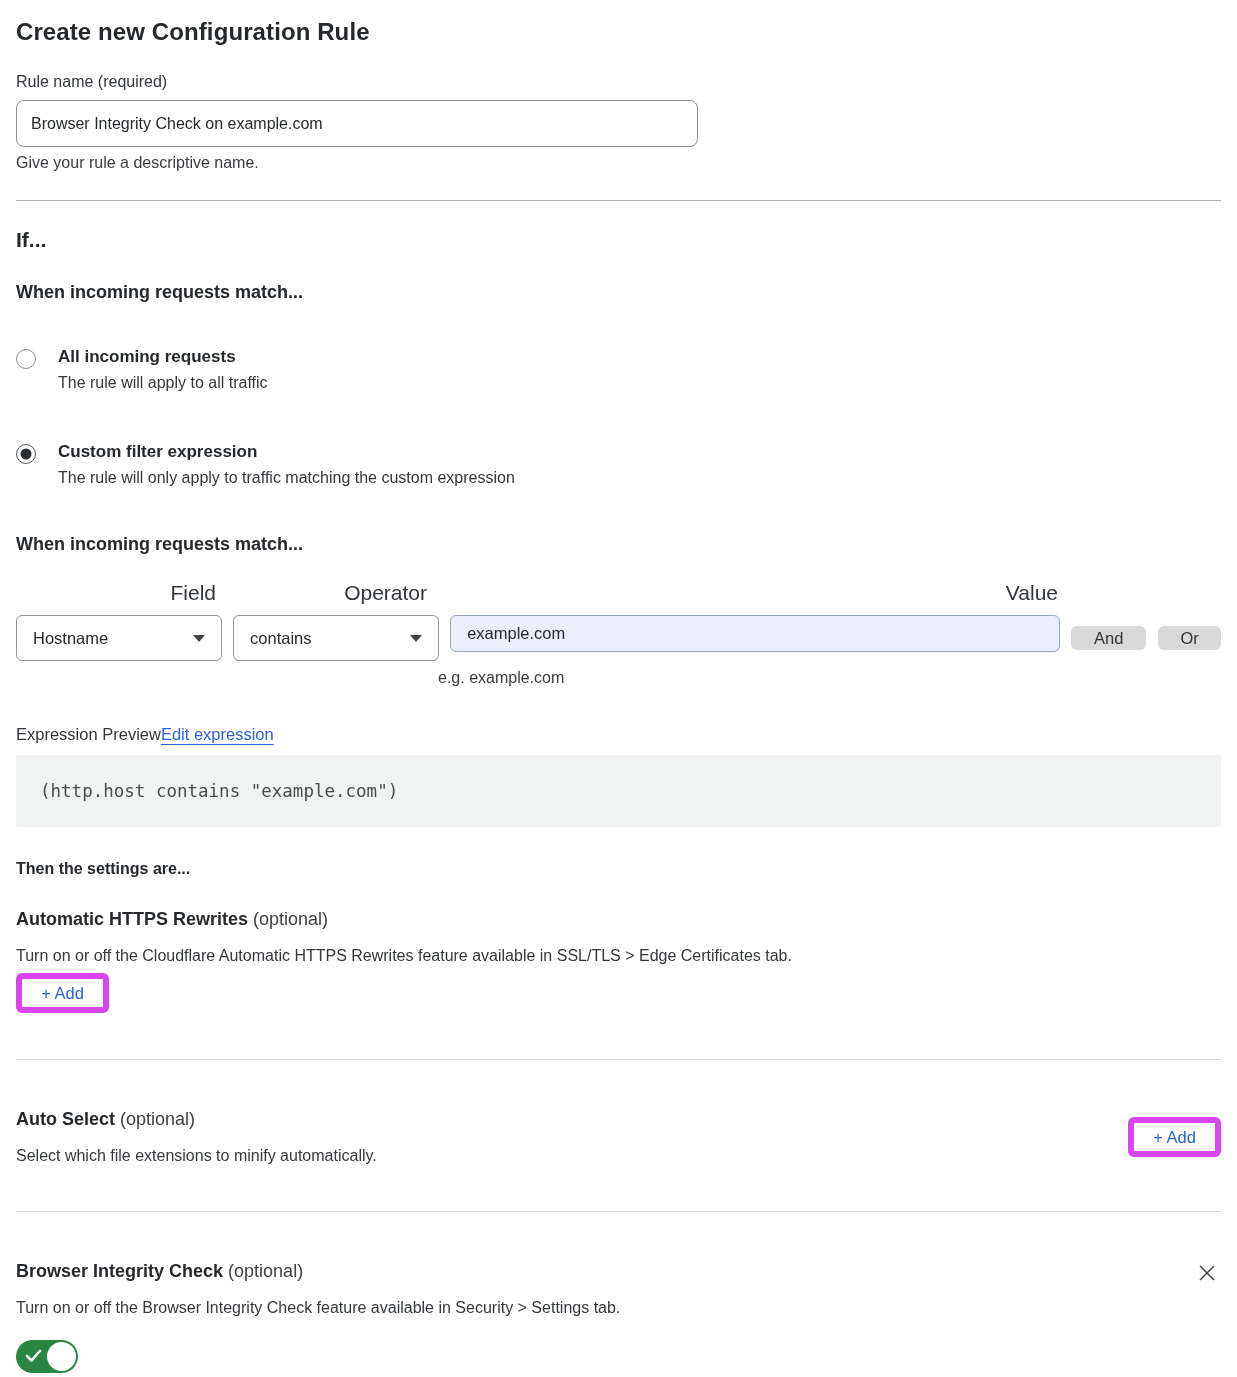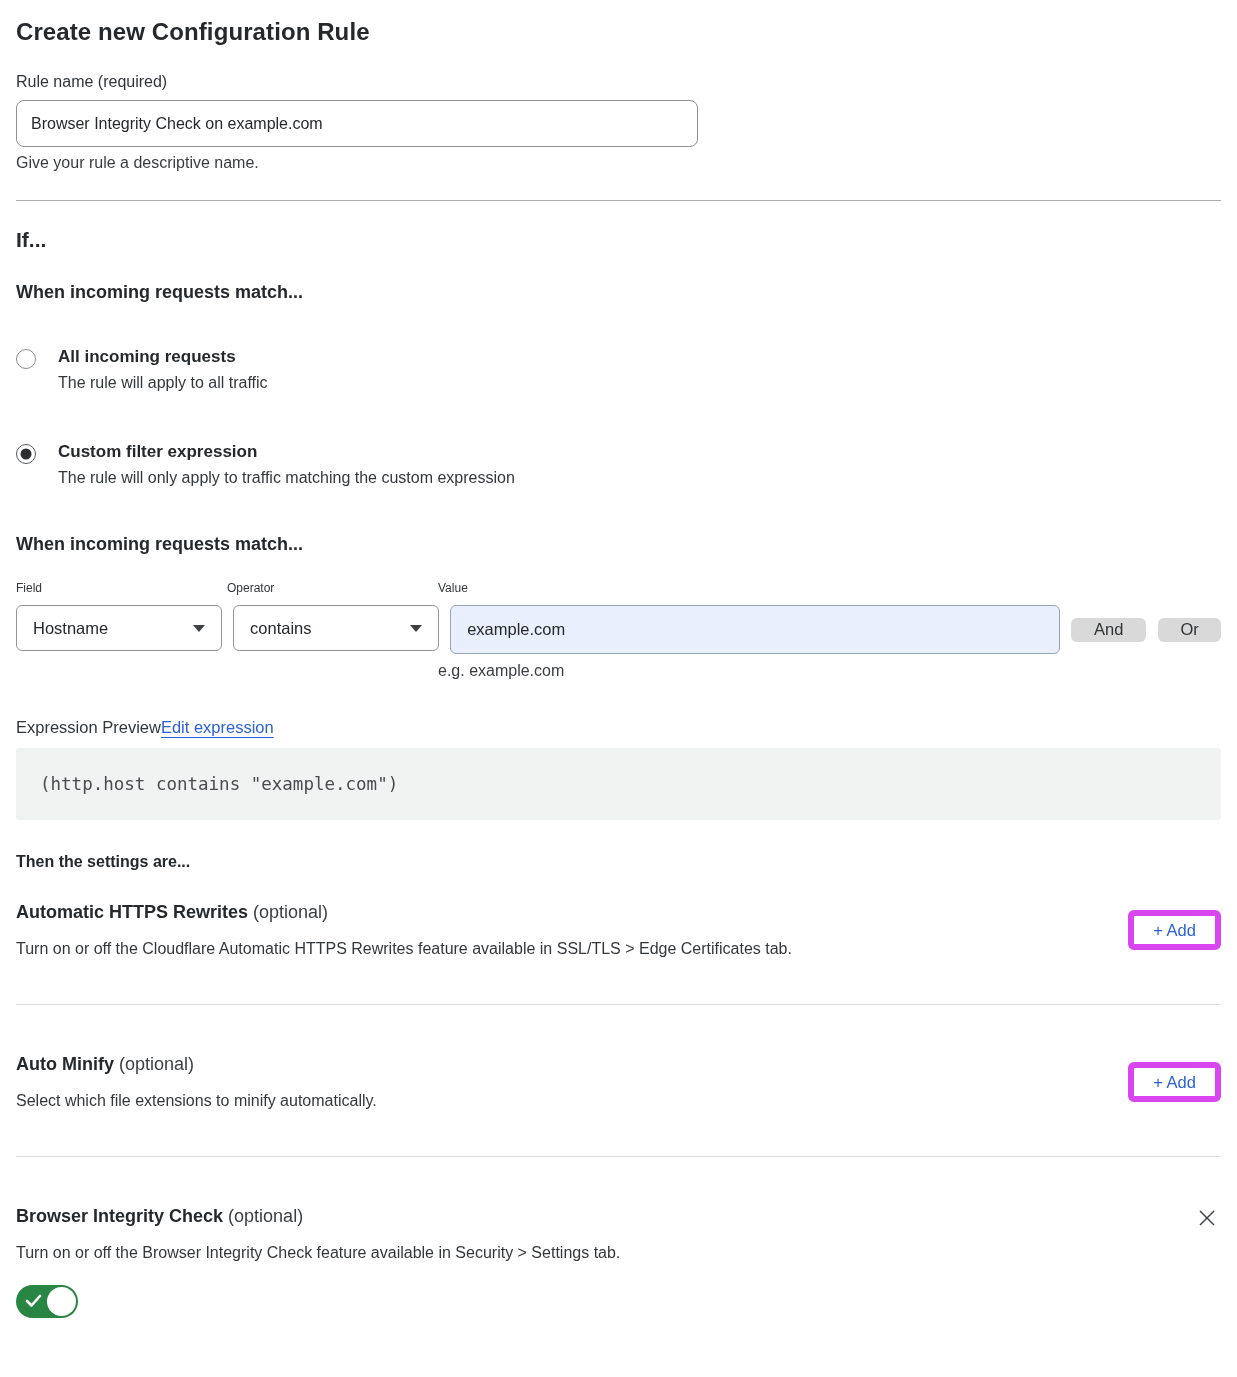--- a/index.html
+++ b/index.html
@@ -42,39 +42,39 @@
   .radio-circle.selected { border-color:#55585b; }
   .radio-circle.selected::after {
     content:""; position:absolute; left:50%; top:50%;
     width:11px; height:11px; border-radius:50%;
     background:#2c2f32; transform:translate(-50%,-50%);
   }
   .radio-texts { margin-left:22px; }
   .radio-label { font-size:17px; font-weight:bold; color:#26292c; }
   .radio-desc { font-size:16px; color:#35383b; margin-top:7px; }
 
-  .builder-labels { display:flex; margin-top:26px; font-size:12px; color:#32363a; }
+  .builder-labels { display:flex; margin-top:26px; font-size:21px; color:#32363a;text-align:right; }
   .builder-labels .col-field { width:200px; margin-right:11px; }
   .builder-labels .col-operator { width:200px; margin-right:11px; }
   .builder-labels .col-value { width:620px; }
 
   .builder-row { display:flex; margin-top:10px; align-items:stretch; }
   .select-box {
     width:209px; height:46px; margin-right:11px;
     border:1px solid #93959a; border-radius:6px; background:#fff;
     display:flex; align-items:center; justify-content:space-between;
     padding:0 16px; font-size:16.5px; color:#26292c; cursor:pointer;
   }
   .caret-down {
     width:0; height:0;
     border-left:6px solid transparent; border-right:6px solid transparent;
     border-top:7px solid #3f4245;
   }
   .value-input {
-    width:620px; height:49px; margin-right:11px;
+    width:620px; height:37px; margin-right:11px;
     border:1px solid #98a3c0; border-radius:6px;
     background:#e9effc; padding:0 16px; font-size:16.5px; color:#26292c;
     font-family:"Liberation Sans", sans-serif; outline:none;
   }
   .gray-btn {
     height:24px; align-self:center;
     background:#d9d9d9; border:none; border-radius:6px;
     font-size:16.5px; color:#303336; cursor:pointer;
     font-family:"Liberation Sans", sans-serif;
   }
@@ -89,21 +89,21 @@
 
   .code-block {
     margin-top:11px; height:72px; background:#f1f2f2; border-radius:3px;
     display:flex; align-items:center; padding:0 24px;
     font-family:"DejaVu Sans Mono", monospace; font-size:17.5px; color:#494c4f;
   }
 
   .then-heading { font-size:16px; font-weight:bold; color:#26292c; margin-top:33px; }
 
   .setting-row { display:flex; justify-content:space-between; align-items:flex-start; }
-  .setting-row.first { margin-top:31px; }
+  .setting-row.first { margin-top:31px;flex-direction:column; }
   .setting-title { font-size:18px; font-weight:bold; color:#26292c; }
   .setting-optional { font-weight:normal; color:#3c3f42; }
   .setting-desc { font-size:16px; color:#35383b; margin-top:17px; }
   .add-btn {
     margin-top:8px; width:93px; height:40px;
     background:#ffffff; border:6px solid #d946ef; border-radius:6px;
     color:#2b62d9; font-size:16.5px; cursor:pointer;
     font-family:"Liberation Sans", sans-serif; flex-shrink:0;
   }
   .div-after-setting { margin-top:46px; }
@@ -199,21 +199,21 @@
       <div class="setting-desc">Turn on or off the Cloudflare Automatic HTTPS Rewrites feature available in SSL/TLS &gt; Edge Certificates tab.</div>
     </div>
     <button class="add-btn">+ Add</button>
   </div>
 
   <hr class="divider-light div-after-setting">
 
   <div class="setting-row setting-after-div">
     <div>
       <div class="setting-title">
-        <span>Auto Minify</span>
+        <span>Auto Select</span>
         <span class="setting-optional">(optional)</span>
       </div>
       <div class="setting-desc">Select which file extensions to minify automatically.</div>
     </div>
     <button class="add-btn">+ Add</button>
   </div>
 
   <hr class="divider-light div-after-setting">
 
   <div class="setting-row setting-after-div">

